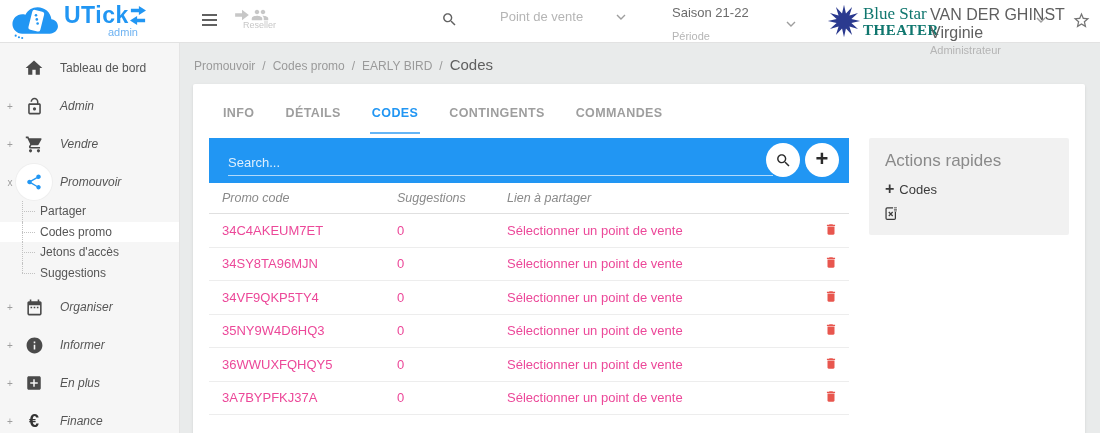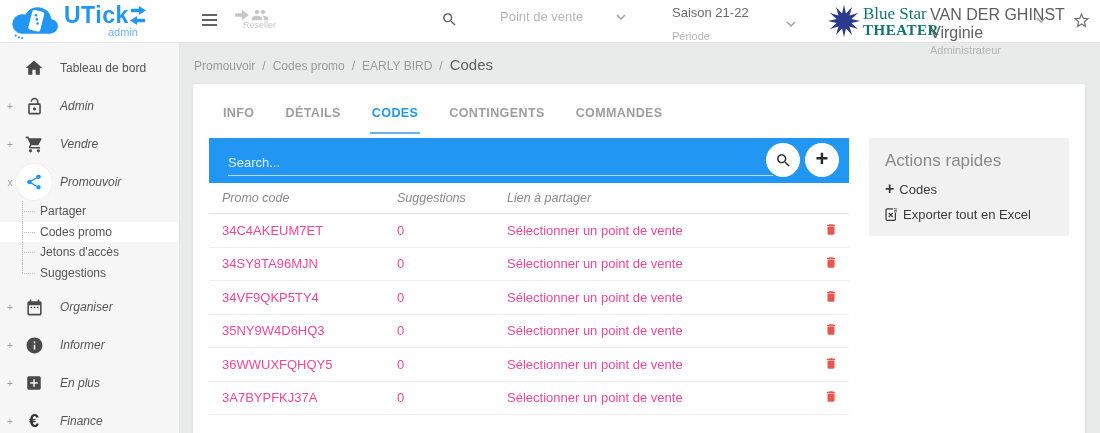--- a/index.html
+++ b/index.html
@@ -395,19 +395,18 @@
           </div>
           <div class="qa-item">
             <span class="qa-ic">
               <svg width="13" height="14" viewBox="0 0 16 18">
                   <rect x="1" y="1" width="12" height="15" rx="1.5" fill="none" stroke="#3b3b3b" stroke-width="1.6"></rect>
                   <path d="M4.5 6.5l5 5M9.5 6.5l-5 5" stroke="#3b3b3b" stroke-width="1.6"></path>
                   <rect x="10" y="0" width="6" height="6" fill="#fff"></rect>
                   <path d="M11 1h4M11 3h4M11 5h4" stroke="#3b3b3b" stroke-width="1"></path>
                 </svg>
             </span>
-            <span>Exporter tout en Excel</span>
           </div>
         </div>
       </div>
     </div>
   </div>
 </div>
 
 </body></html>

